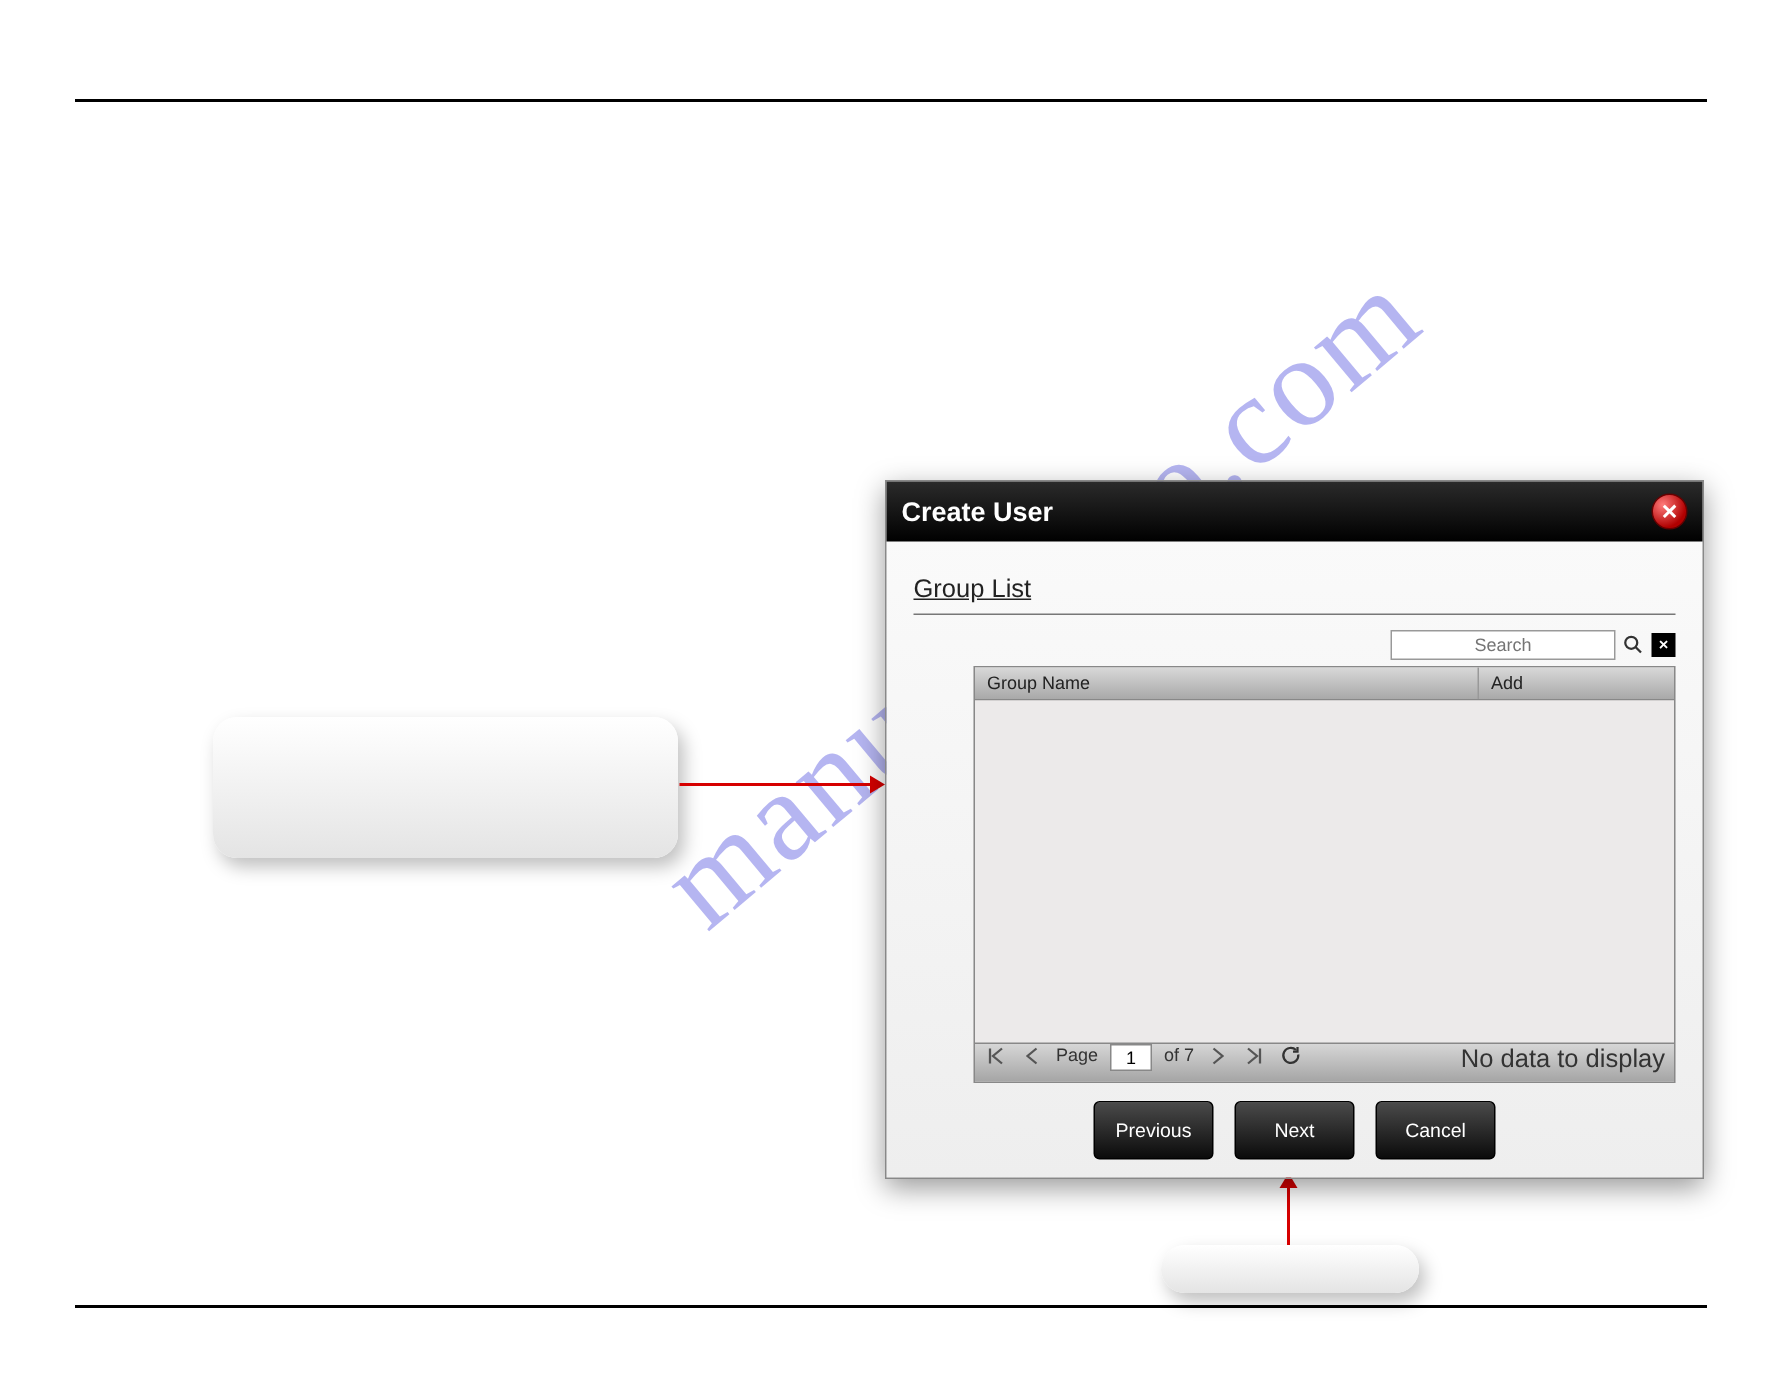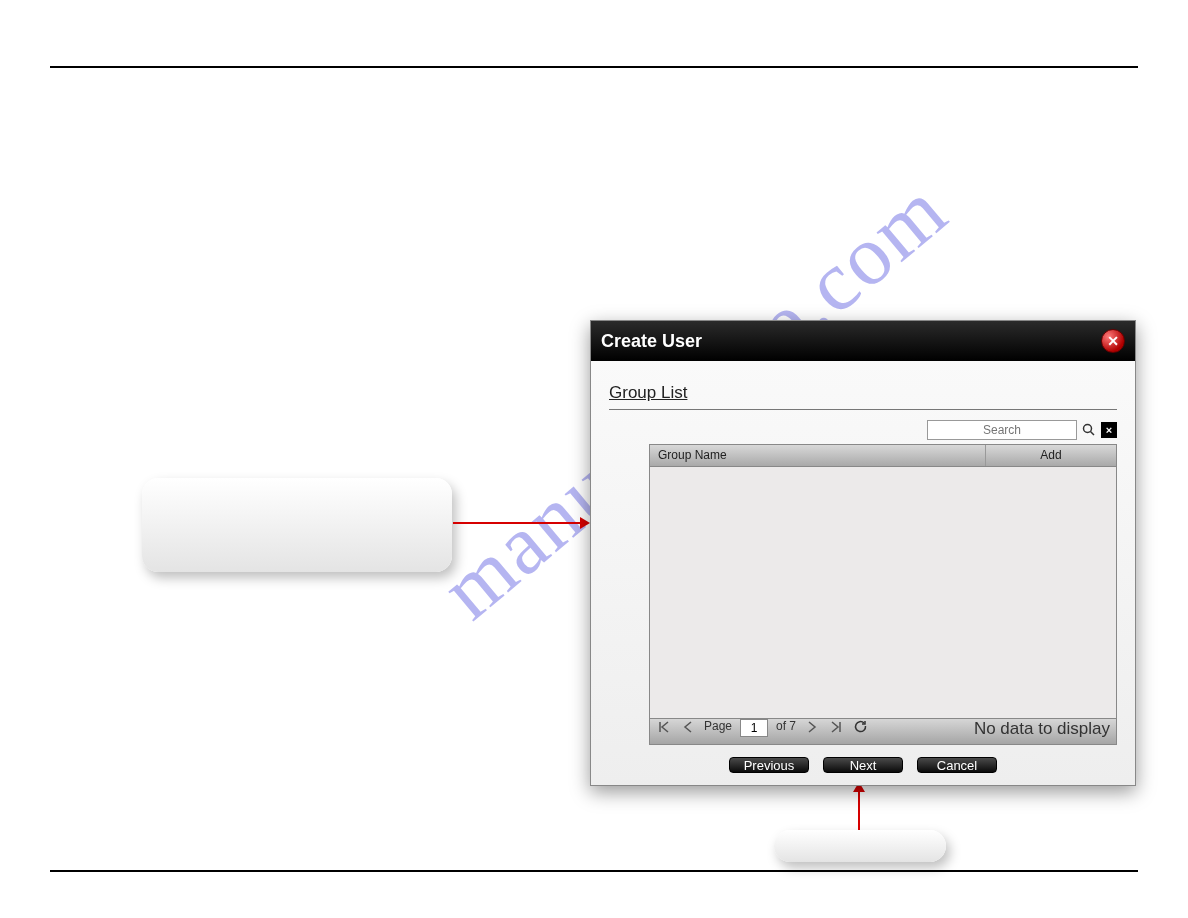--- a/index.html
+++ b/index.html
@@ -178,21 +178,21 @@
     display: flex;
     font-size: 12px;
     color: #222;
     border-bottom: 1px solid #888;
   }
   .gh-cell {
     padding: 3px 8px;
     border-right: 1px solid #999;
   }
   .gh-name { flex: 1; }
-  .gh-add { width: 130px; text-align: center; border-right: none; }
+  .gh-add { width: 130px; text-align: left; border-right: none; }
 
   .grid-body {
     flex: 1;
     background: #eceaea;
   }
 
   .grid-footer {
     height: 26px;
     background: linear-gradient(#d6d6d6,#a5a5a5);
     border-top: 1px solid #888;
@@ -216,21 +216,21 @@
     font-size: 12px;
   }
   .grid-footer .spacer { flex:1; }
   .no-data { color:#333; font-size:17px; }
 
   .dialog-actions {
     display:flex; justify-content:center; gap:14px;
     padding: 12px 0 4px 0;
   }
   .btn {
-    min-width: 80px; height: 16px;
+    min-width: 80px; height: 39px;
     background: linear-gradient(#4a4a4a,#0b0b0b);
     color:#fff;
     border:1px solid #000;
     border-radius: 4px;
     font-size: 13px;
     display:inline-flex; align-items:center; justify-content:center;
     cursor:pointer;
   }
 </style>
 </head>

